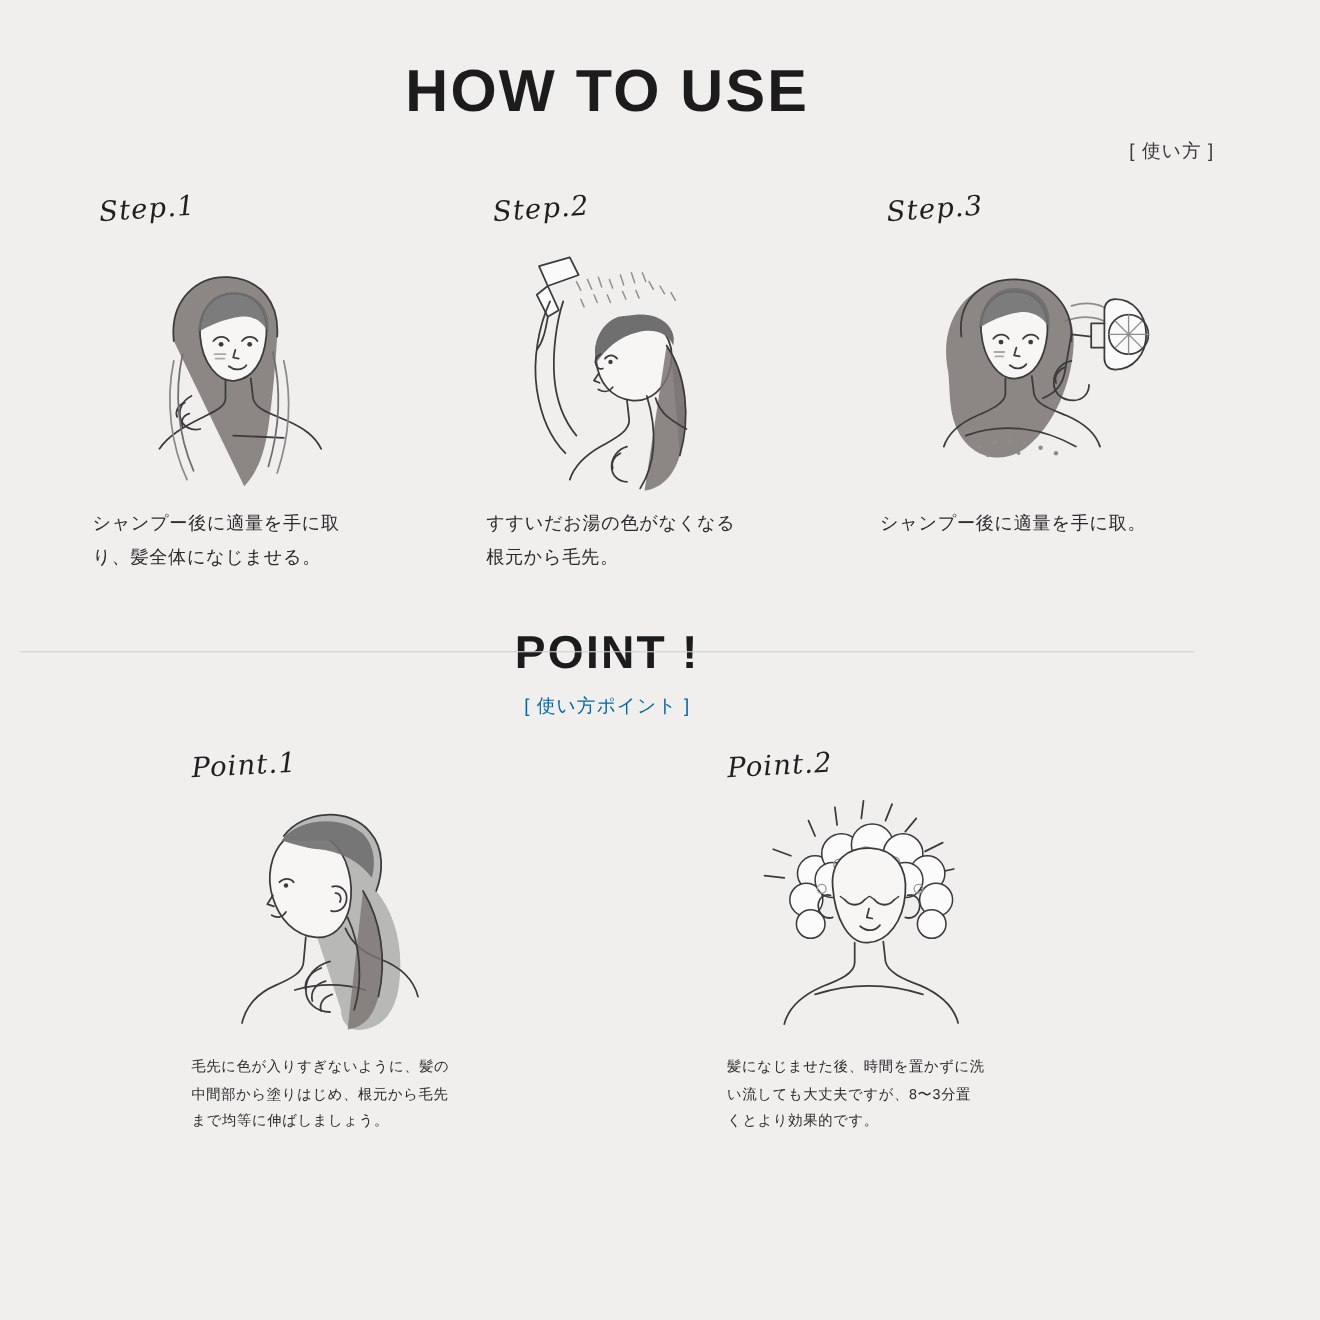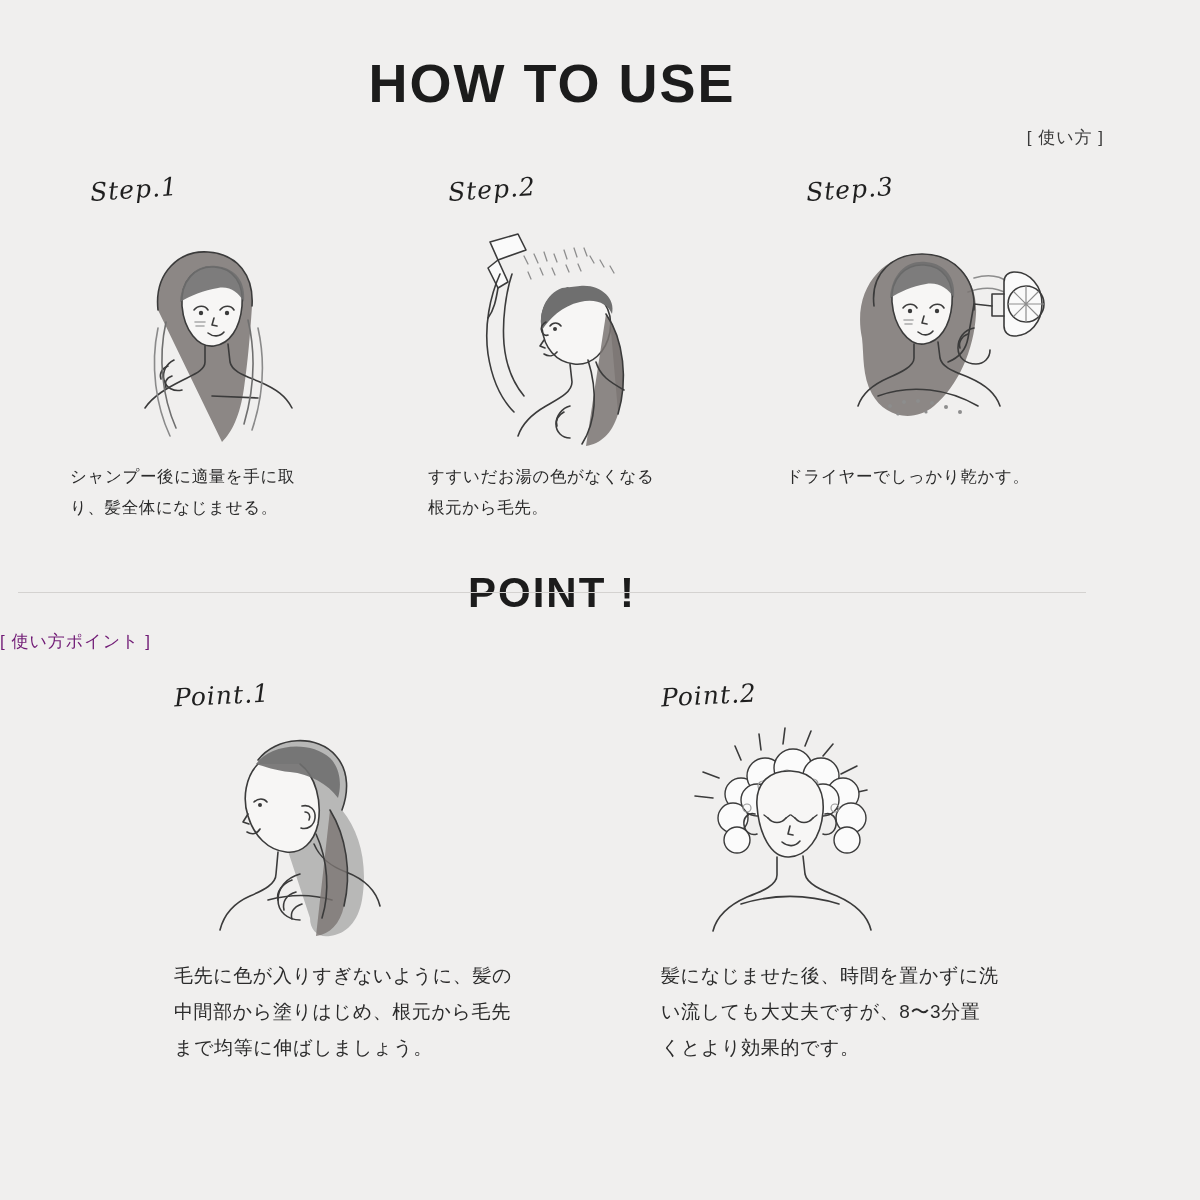--- a/index.html
+++ b/index.html
@@ -40,22 +40,23 @@
     color: #3a3a3a;
     margin-top: 16px;
     letter-spacing: 1px;
   }
   .point-title {
     font-size: 42px;
     line-height: 1;
     padding-top: 50px;
   }
   .point-sub {
+    text-align: center;
     font-size: 17px;
-    color: #701a75;
+    color: #0369a1;
     margin-top: 16px;
     letter-spacing: 1px;
   }
 
   
   .divider {
     position: absolute;
     left: 18px;
     right: 18px;
     top: 592px;
@@ -91,21 +92,21 @@
     height: 245px;
     position: relative;
     margin-top: 6px;
   }
   .step-caption {
     font-size: 16.5px;
     line-height: 1.85;
     color: #2b2b2b;
     letter-spacing: 0.6px;
     margin-top: 6px;
-    margin-left: 8px;
+    margin-left: 22px;
     white-space: pre-line;
   }
 
   
   .points {
     display: flex;
     margin-top: 28px;
   }
   .point {
     width: 500px;
@@ -124,21 +125,21 @@
     transform: rotate(-3deg);
     display: inline-block;
     margin-left: 24px;
   }
   .p-illus {
     height: 232px;
     position: relative;
     margin-top: 4px;
   }
   .point-caption {
-    font-size: 19px;
+    font-size: 13px;
     line-height: 1.9;
     color: #2b2b2b;
     letter-spacing: 0.6px;
     margin-top: 12px;
     margin-left: 24px;
     white-space: pre-line;
   }
 
   svg { display: block; }
 </style>
@@ -288,21 +289,21 @@
                 <path d="M248 76 l0 36 M230 94 l36 0 M236 82 l24 24 M236 106 l24 -24"></path>
               </g>
               <path d="M226 84 l-12 0 l0 22 l12 0"></path>
               <path d="M214 96 l-18 -2 l-6 34 c-2 12 -10 20 -20 24" stroke="#3b3b3b"></path>
 
               <path d="M196 118 c-10 2 -16 10 -16 20 c0 10 8 16 18 16 c8 0 14 -6 14 -14"></path>
               <path d="M190 124 c-6 2 -10 8 -8 14"></path>
             </g>
           </svg>
         </div>
-        <div class="step-caption">ドライヤーでしっかり乾かす。</div>
+        <div class="step-caption">シャンプー後に適量を手に取。</div>
       </div>
 
     </div>
   </div>
 
   <div class="divider"></div>
 
   <div style="margin-top:0;">
     <div class="section-title point-title">POINT !</div>
     <div class="point-sub">[ 使い方ポイント ]</div>

